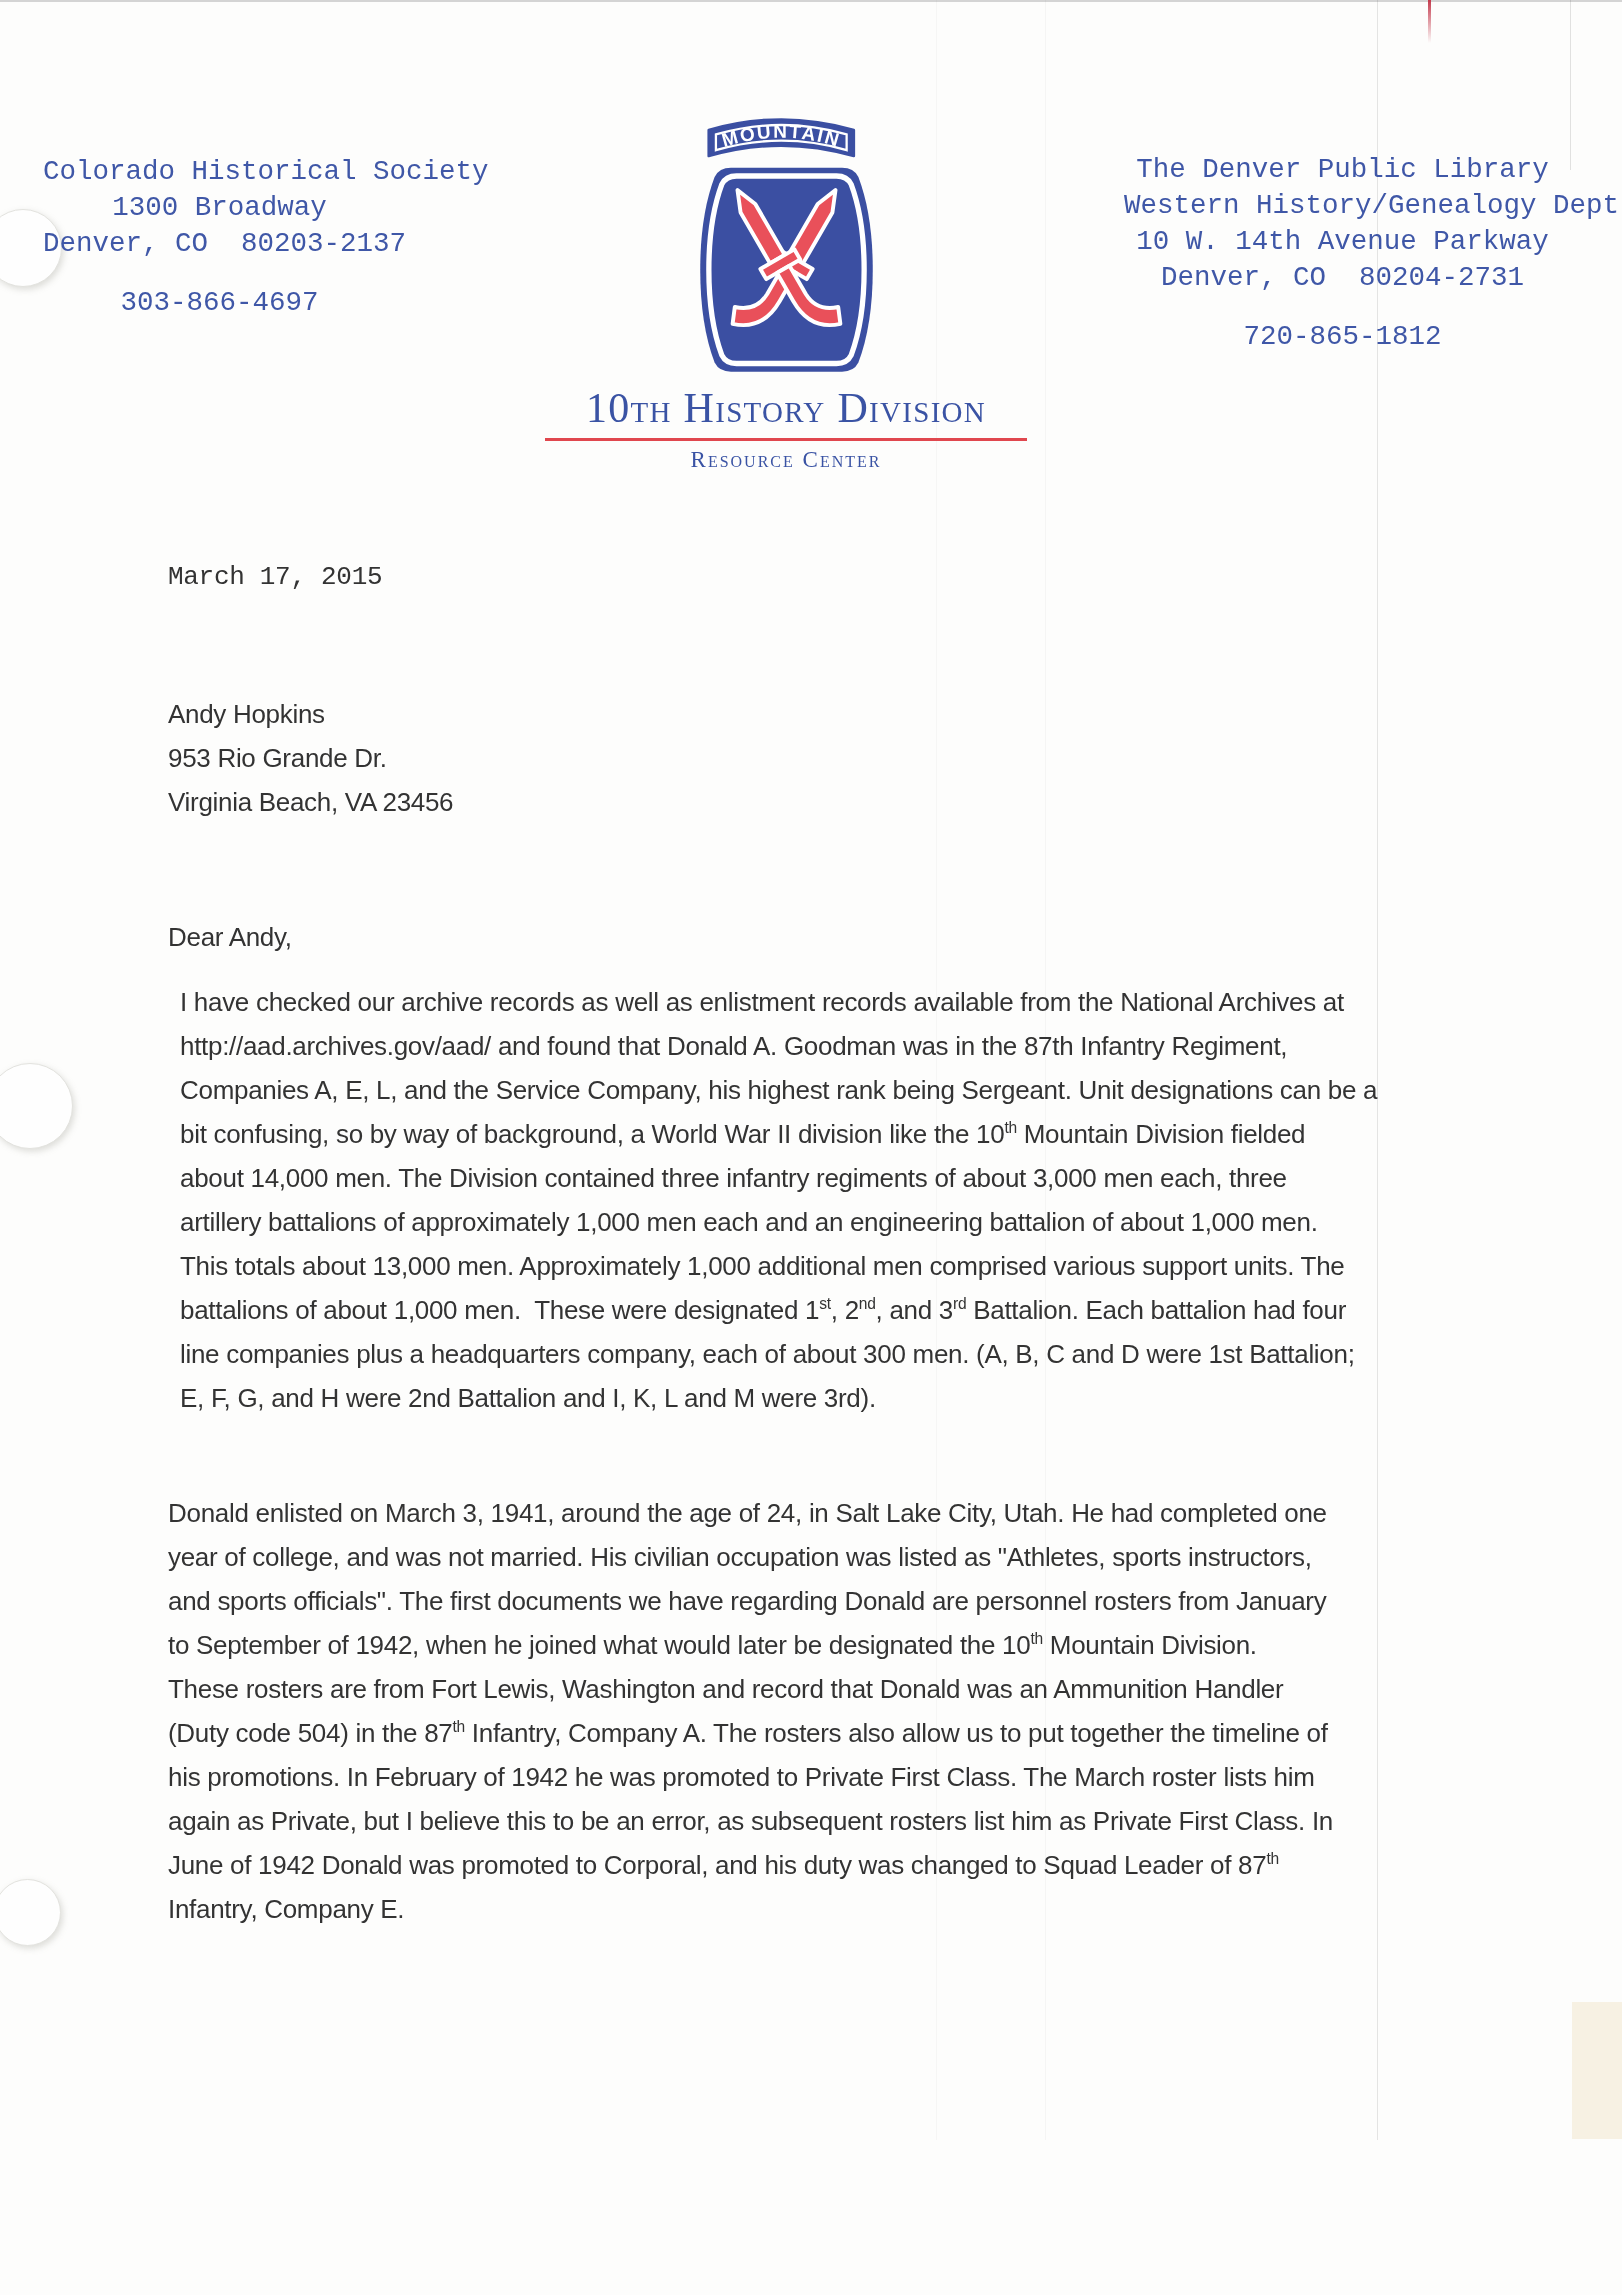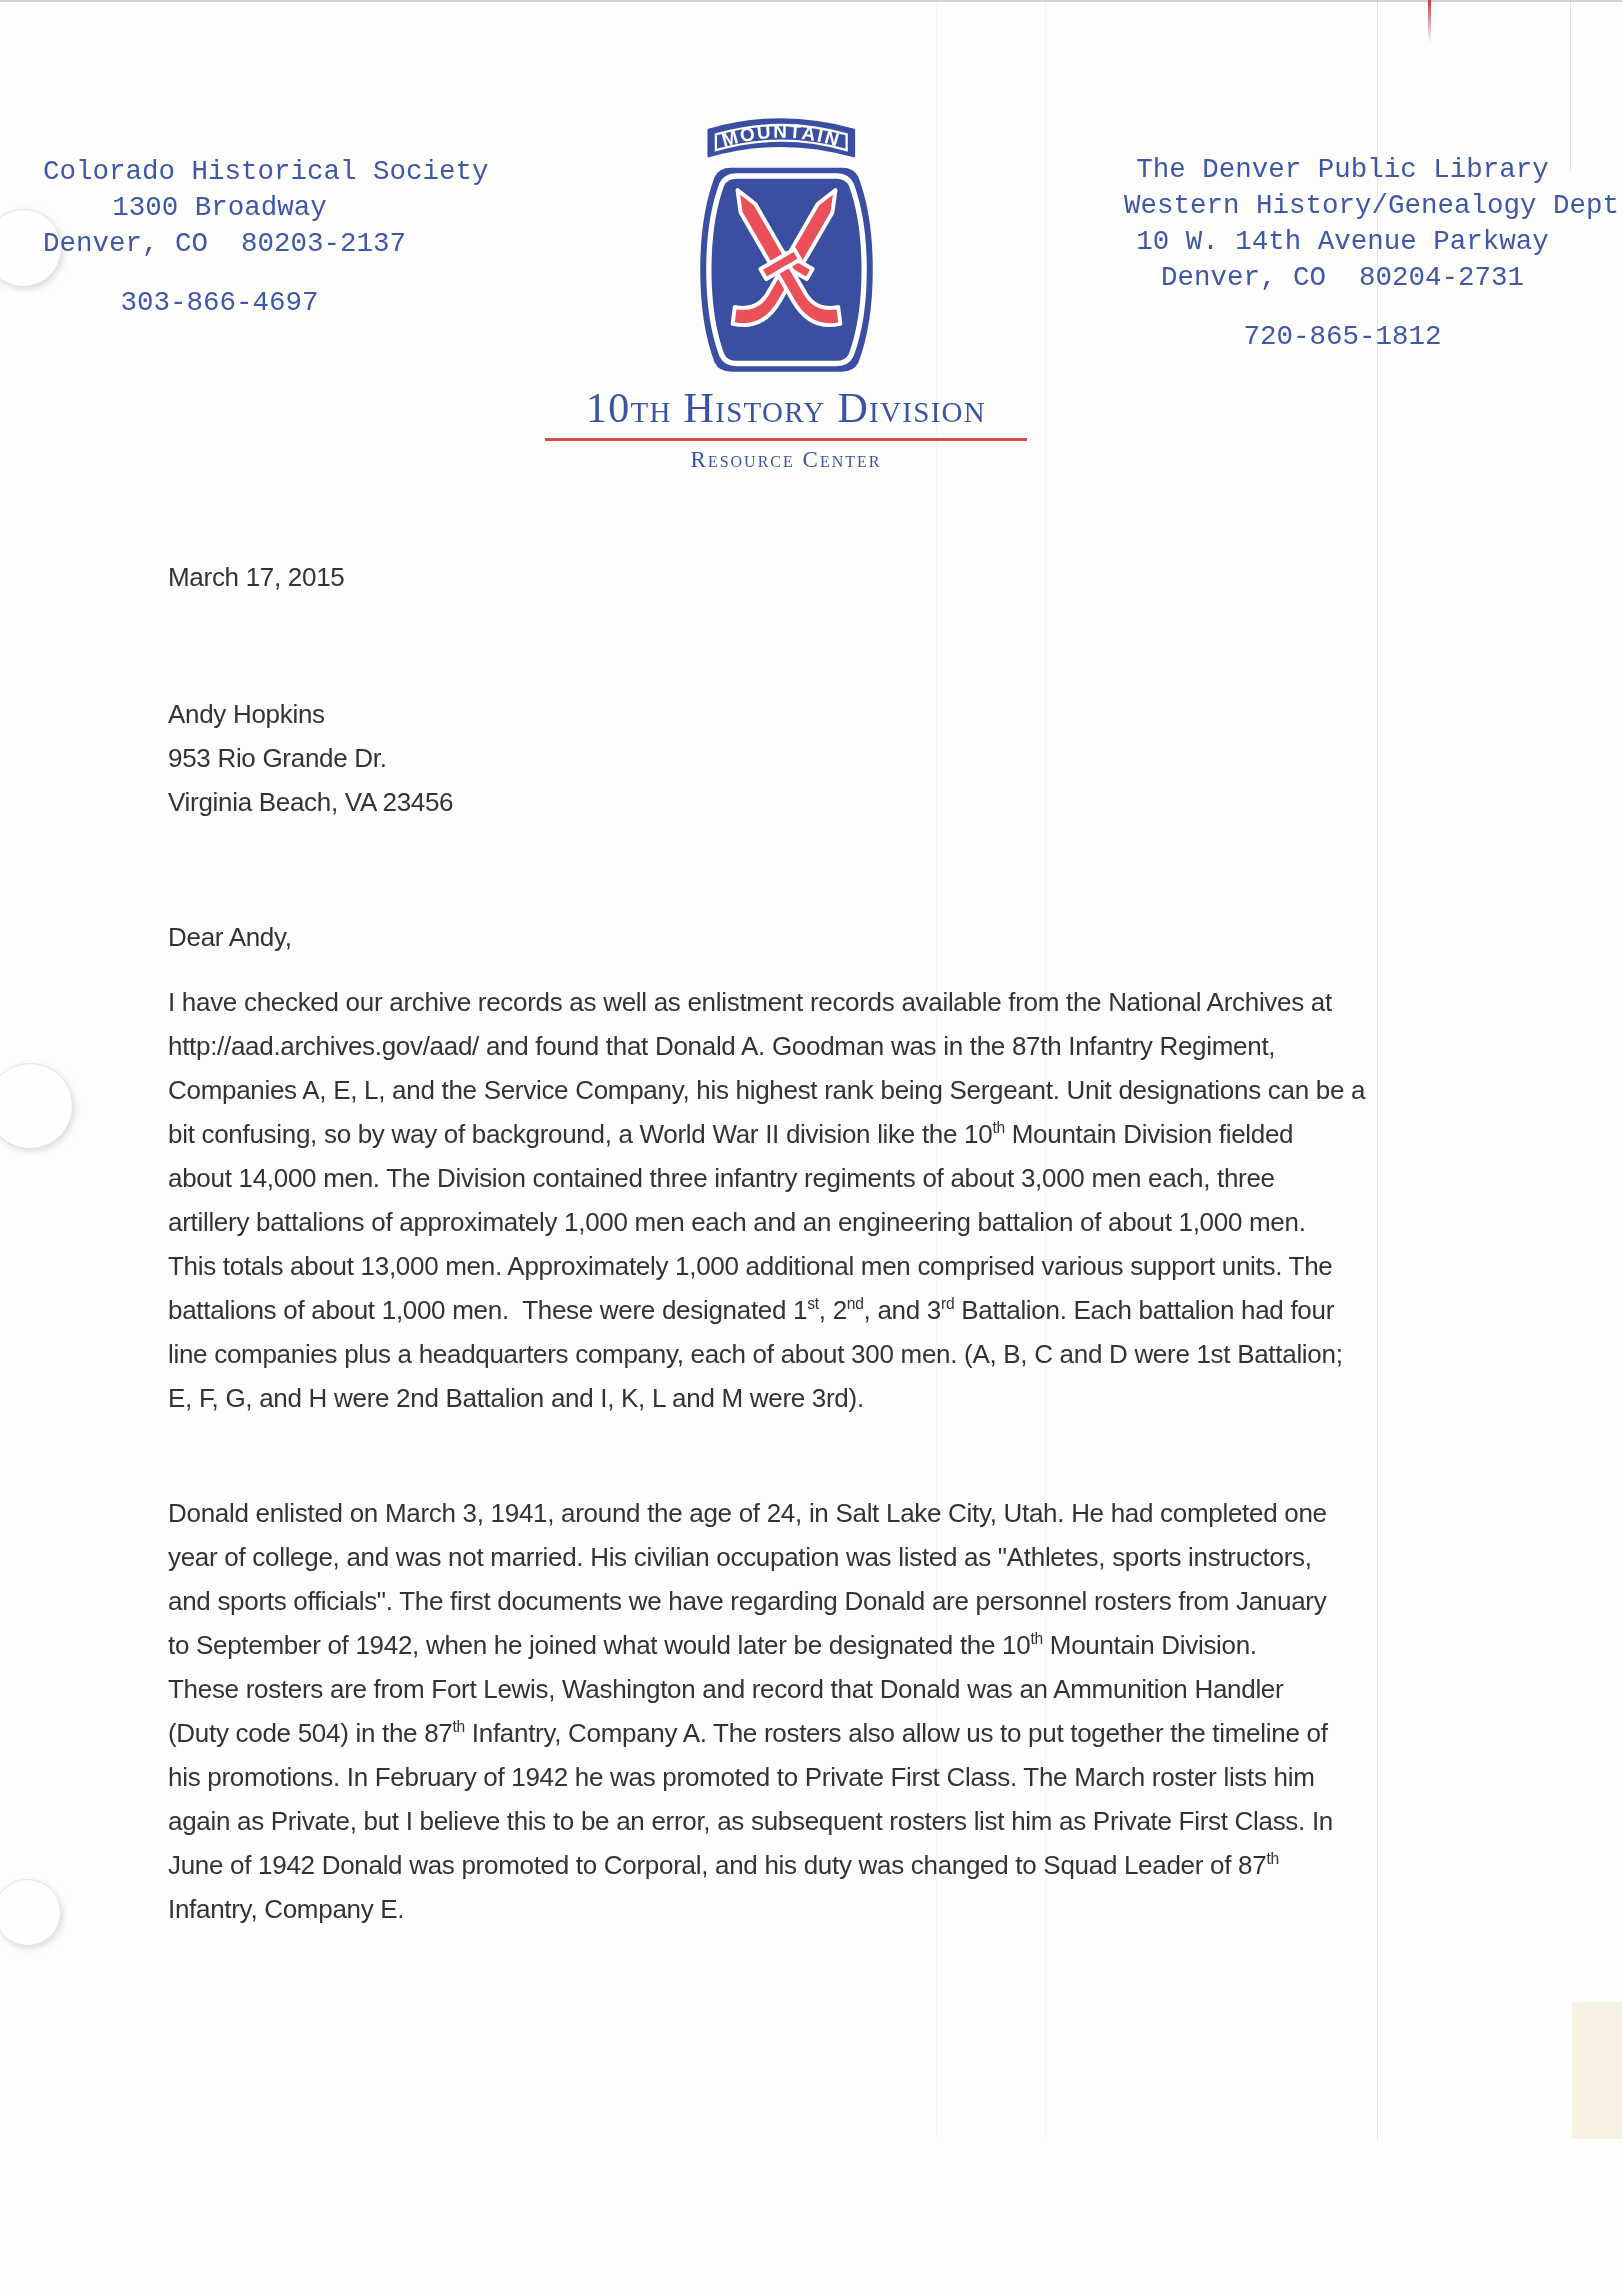--- a/index.html
+++ b/index.html
@@ -40,24 +40,24 @@
   .title-block{position:absolute;left:544px;top:386px;width:484px;text-align:center;
     font-family:"Liberation Serif","DejaVu Serif",serif;color:#3a53a4;}
   .title-line1{font-size:42px;font-variant:small-caps;letter-spacing:1.3px;line-height:1.05;}
   .title-rule{height:3.3px;margin:7.9px 1.3px 6.5px 1.3px;}
   .title-line2{font-size:23px;font-variant:small-caps;letter-spacing:2px;line-height:1.05;}
   
   .body-text{position:absolute;left:168px;font-size:26px;letter-spacing:-0.3px;
     line-height:44px;color:#333;}
   .bline{white-space:pre;}
   .bline sup{font-size:60%;line-height:0;}
-  .date{top:555px;}
+  .date{top:555px;font-family:Liberation Mono, monospace;}
   .recipient{top:692px;}
   .salutation{top:915px;}
-  .para1{top:980px;}
+  .para1{top:980px;margin-left:12px;}
   .para2{top:1491px;}
 </style>
 </head>
 <body>
 
 <div class="page">
 
   <div class="edge-top"></div>
   <div class="streak s1"></div>
   <div class="streak s2"></div>

